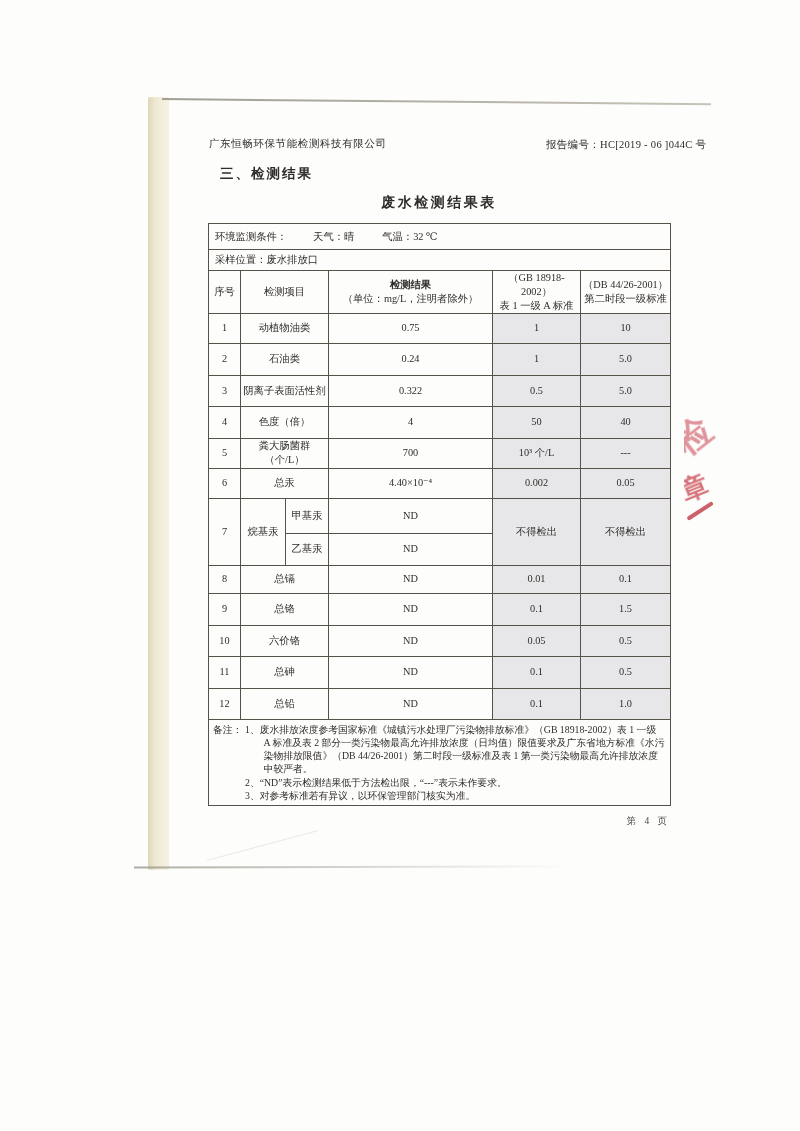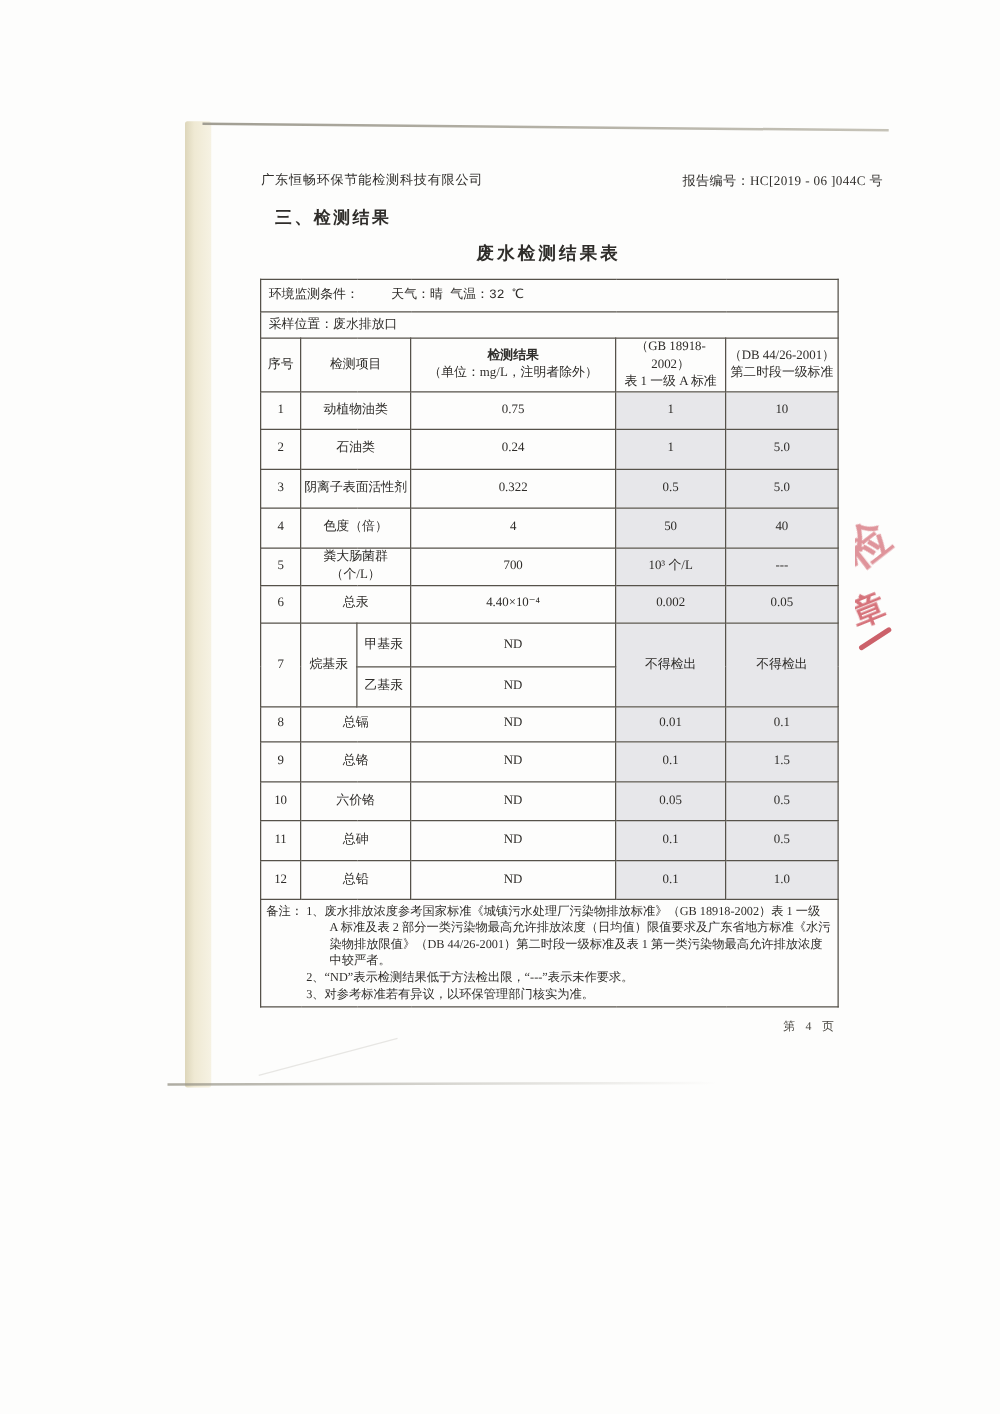--- a/index.html
+++ b/index.html
@@ -38,21 +38,21 @@
     position:absolute; left:208px; top:223px; width:462px;
     border-collapse:collapse; table-layout:fixed; font-size:10.3px;
   }
   .result-table td {
     border:1px solid #56524a; text-align:center; vertical-align:middle;
     padding:0 2px; overflow:hidden; line-height:1.35;
   }
   .shade { background:#e7e7ea; }
   .cond  { text-align:left !important; padding-left:6px !important; }
   .cond .gap1 { margin-left:26px; }
-  .cond .gap2 { margin-left:6px;font-family:Liberation Mono, monospace; }
+  .cond .gap2 { margin-left:28px; }
   .notes-cell {
     vertical-align:top !important; text-align:left !important;
     padding:3px 5px 3px 4px !important; font-size:9.8px; line-height:1.5;
   }
   .notes-wrap { display:flex;justify-content:flex-end; }
   .notes-label { flex:0 0 32px; white-space:nowrap; }
   .notes-items { flex:1; }
   .note { padding-left:1.9em; text-indent:-1.9em; }
   
   .page-footer { position:absolute; left:208px; top:815px; width:462px; text-align:right; font-size:9.5px; letter-spacing:3px; color:#4a4842; }

